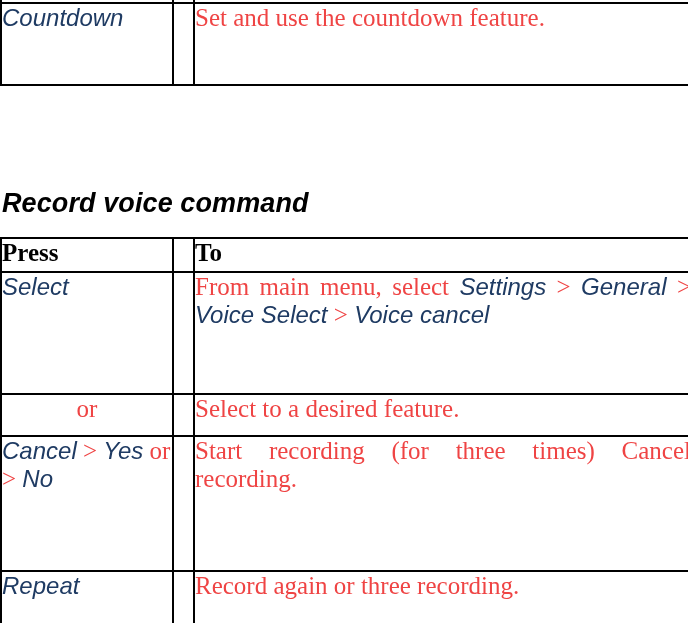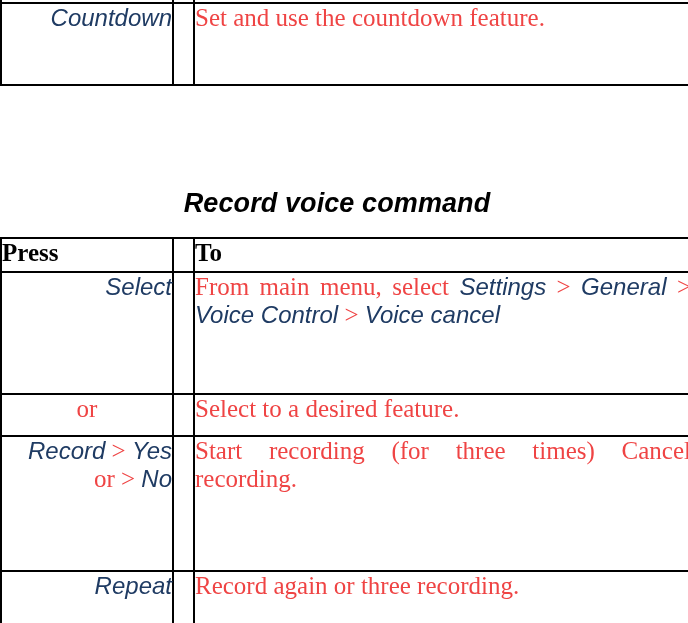--- a/index.html
+++ b/index.html
@@ -35,21 +35,21 @@
     vertical-align: top;
   }
 
   
   col.c-press { width: 172px; }
   col.c-gap   { width: 21px;  }
   col.c-to    { width: 498px; }
 
   
   .cell-press {
-    text-align: right;
+    text-align: left;
     padding: 3px 2px 4px 2px;
     font-size: 25px;
     line-height: 1.12;
   }
   .cell-to {
     text-align: justify;
     text-justify: inter-word;
     padding: 2px 1px 4px 4px;
     font-size: 25px;
     line-height: 1.13;
@@ -91,21 +91,20 @@
   .section-heading {
     font-family: "Liberation Sans", "DejaVu Sans", sans-serif;
     font-weight: bold;
     font-style: italic;
     font-size: 27px;
     line-height: 1;
     color: #000000;
     margin: 0;
     padding: 0 16px 0 2px;
     letter-spacing: 0.1px;
-    text-align: center;
   }
 
   
   #table-top-wrap {
     position: absolute;
     left: 0;
     top: -34px;              
     width: 691px;
   }
   #heading-wrap {
@@ -185,35 +184,35 @@
           <th class="th-cell">To</th>
         </tr>
       </thead>
       <tbody>
 
         <tr class="r-select">
           <td class="cell-press">
             <span class="ui">Select</span>
           </td>
           <td class="cell-gap"></td>
-          <td class="cell-to"><span class="plain">From main menu, select </span><span class="ui">Settings</span><span class="sep plain"> &gt; </span><span class="ui">General</span><span class="sep plain"> &gt; </span><span class="ui">Voice Control</span><span class="sep plain"> &gt; </span><span class="ui">Voice cancel</span></td>
+          <td class="cell-to"><span class="plain">From main menu, select </span><span class="ui">Settings</span><span class="sep plain"> &gt; </span><span class="ui">General</span><span class="sep plain"> &gt; </span><span class="ui">Voice Select</span><span class="sep plain"> &gt; </span><span class="ui">Voice cancel</span></td>
         </tr>
 
         <tr class="r-or">
           <td class="cell-press mono-center">
             <span class="plain">or</span>
           </td>
           <td class="cell-gap"></td>
           <td class="cell-to nojustify">
             <span class="plain">Select to a desired feature.</span>
           </td>
         </tr>
 
         <tr class="r-record">
-          <td class="cell-press"><span class="ui">Record</span><span class="sep plain"> &gt; </span><span class="ui">Yes</span><span class="plain"> or </span><span class="sep plain">&gt; </span><span class="ui">No</span></td>
+          <td class="cell-press"><span class="ui">Cancel</span><span class="sep plain"> &gt; </span><span class="ui">Yes</span><span class="plain"> or </span><span class="sep plain">&gt; </span><span class="ui">No</span></td>
           <td class="cell-gap"></td>
           <td class="cell-to">
             <span class="plain">Start recording (for three times) Cancel recording.</span>
           </td>
         </tr>
 
         <tr class="r-repeat">
           <td class="cell-press">
             <span class="ui">Repeat</span>
           </td>

